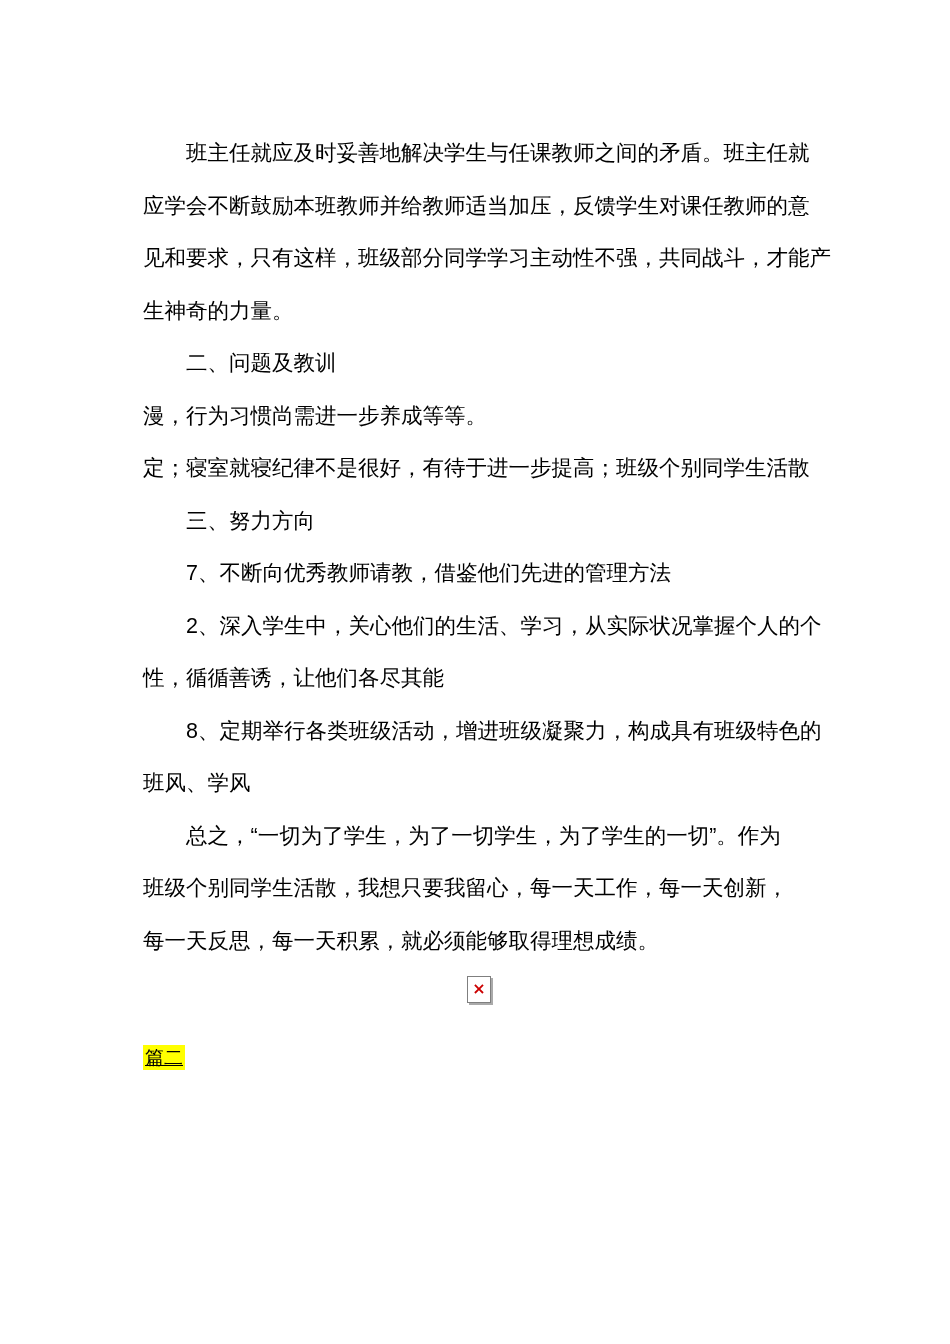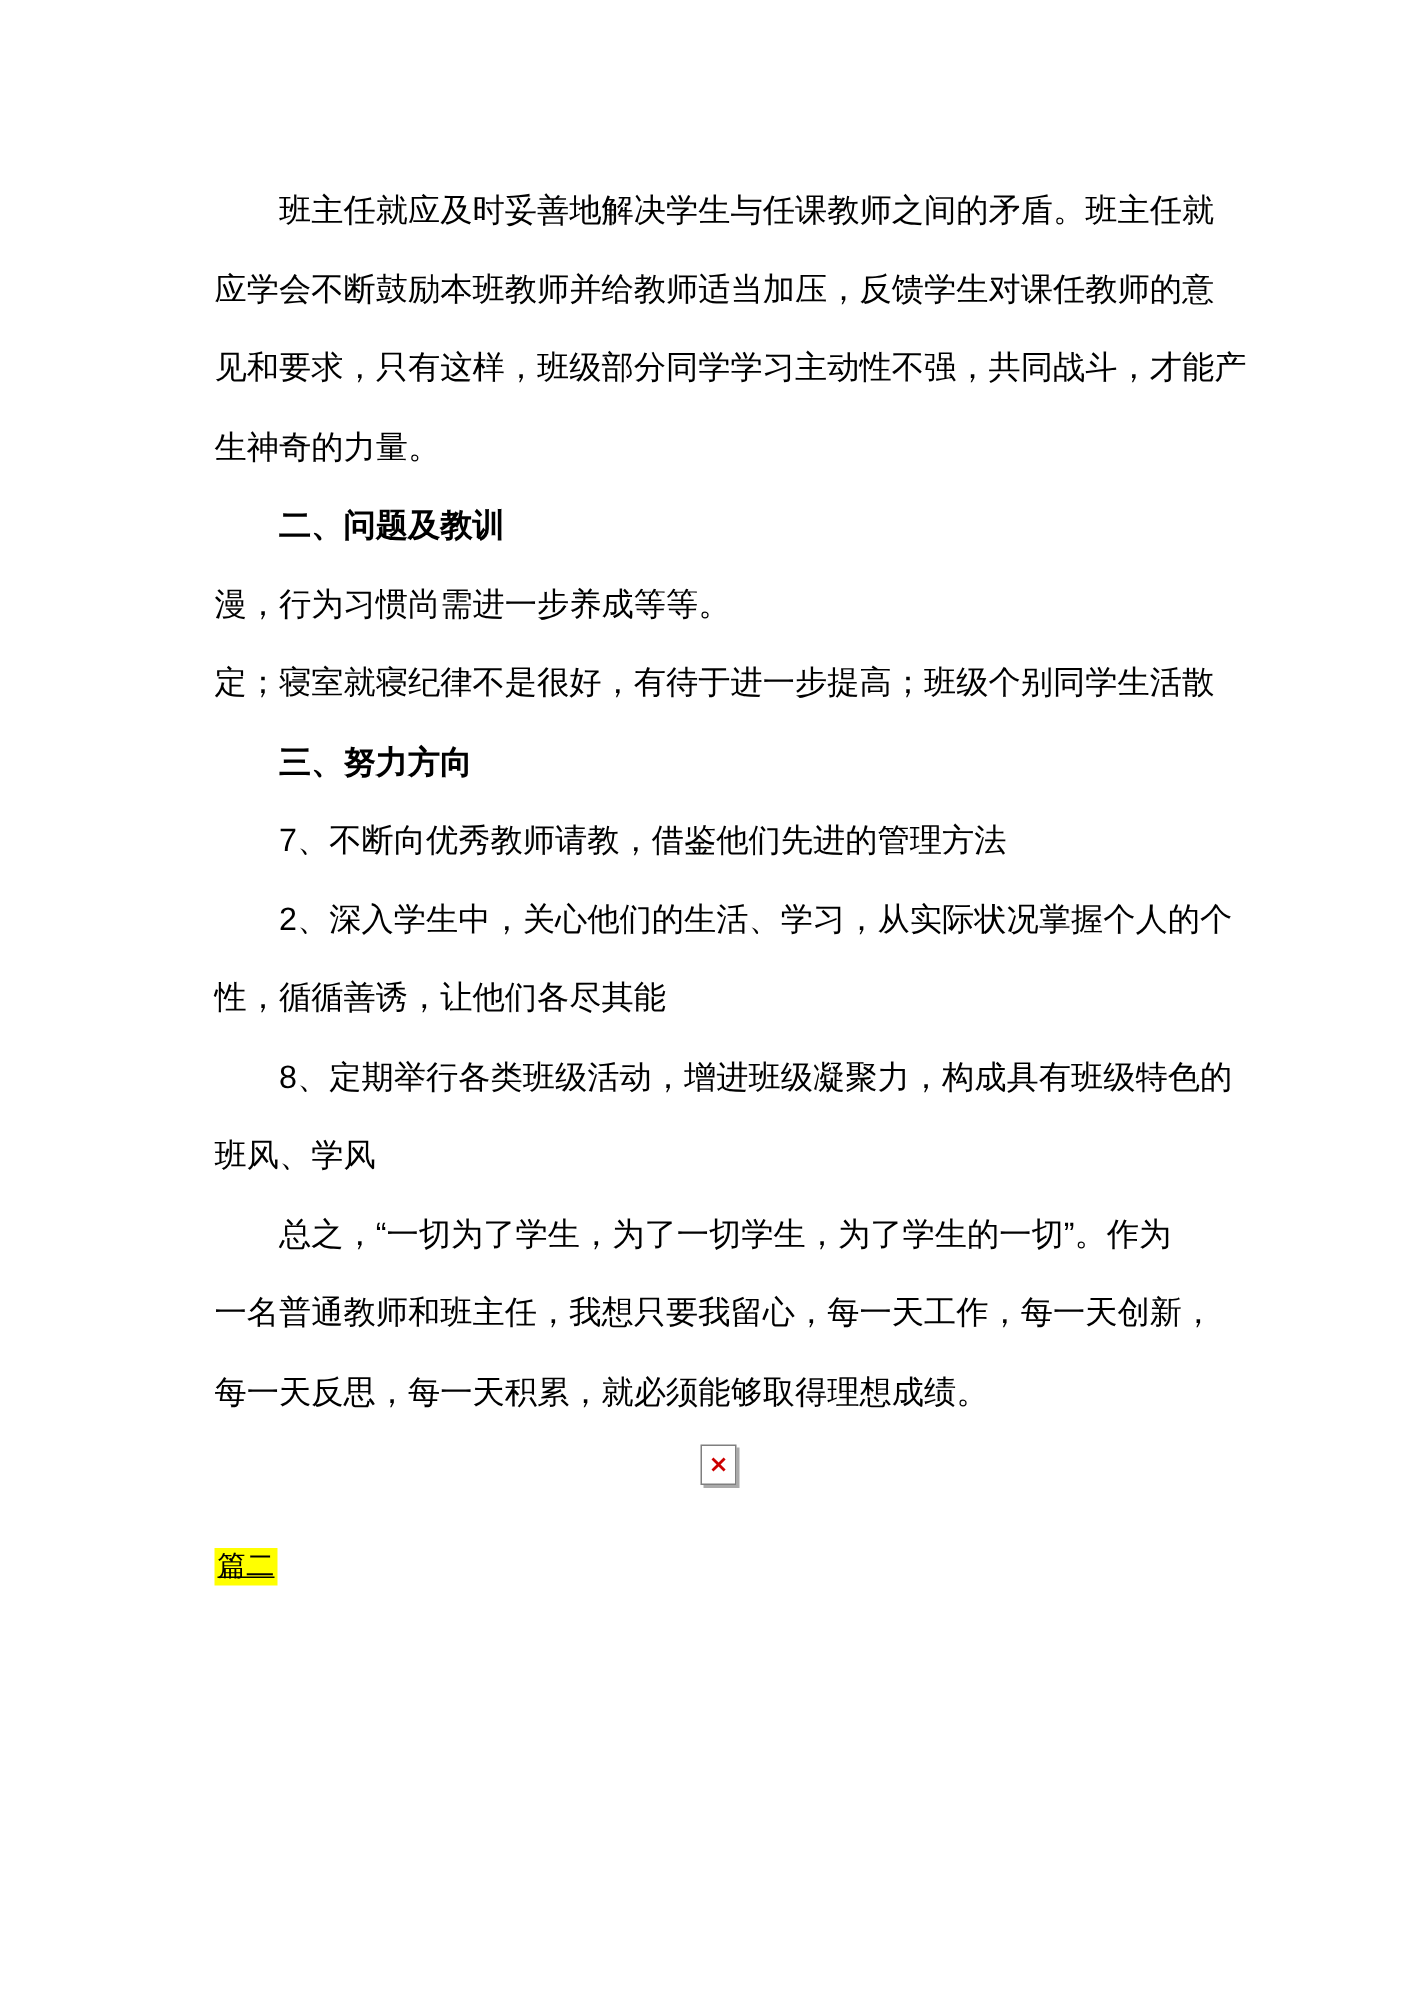--- a/index.html
+++ b/index.html
@@ -10,33 +10,33 @@
   body {
     width: 950px;
     height: 1344px;
     position: relative;
     overflow: hidden;
     font-family: "Liberation Sans", sans-serif;
   }
   .doc {
     position: absolute;
     left: 143px;
-    top: 114px;
+    top: 127px;
     width: 672px;
   }
   .line {
     font-size: 21.5px;
     height: 52.5px;
     line-height: 52.5px;
     color: #000000;
     white-space: nowrap;
     letter-spacing: 0px;
   }
   .indent { padding-left: 43px; }
-  .heading { font-weight: 700; }
+  .heading { font-weight: 400; }
   .img-row {
     height: 40px;
     margin-top: 2px;
     display: flex;
     align-items: center;
     justify-content: center;
   }
   .broken-img {
     width: 24px;
     height: 27px;
@@ -101,21 +101,21 @@
     <div class="line">性，循循善诱，让他们各尽其能</div>
   </div>
 
   <div>
     <div class="line indent">8、定期举行各类班级活动，增进班级凝聚力，构成具有班级特色的</div>
     <div class="line">班风、学风</div>
   </div>
 
   <div>
     <div class="line indent">总之，“一切为了学生，为了一切学生，为了学生的一切”。作为</div>
-    <div class="line">一名普通教师和班主任，我想只要我留心，每一天工作，每一天创新，</div>
+    <div class="line">班级个别同学生活散，我想只要我留心，每一天工作，每一天创新，</div>
     <div class="line">每一天反思，每一天积累，就必须能够取得理想成绩。</div>
   </div>
 
   <div class="img-row">
     <span class="broken-img">
       <span class="x-glyph">×</span>
     </span>
   </div>
 
   <div class="link-row">

